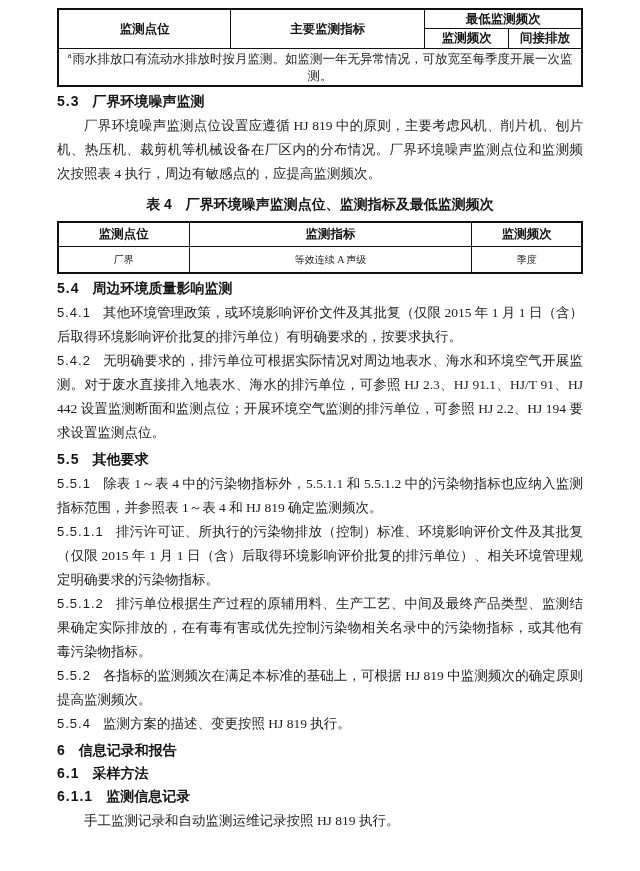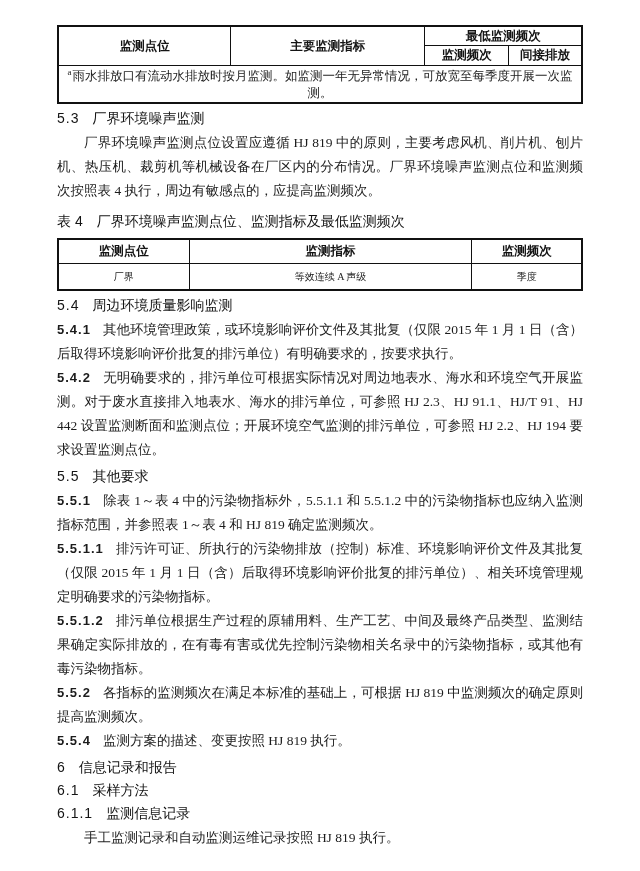--- a/index.html
+++ b/index.html
@@ -12,21 +12,21 @@
   }
   body {
     font-family: "Liberation Serif", "DejaVu Serif", serif;
     color: #1c1c1c;
     -webkit-font-smoothing: antialiased;
   }
   .page {
     box-sizing: border-box;
     width: 640px;
     height: 611px;
-    padding: 25px 57px 0 57px;
+    padding: 8px 57px 0 57px;
   }
 
   
   table {
     border-collapse: collapse;
     width: 100%;
     table-layout: fixed;
   }
   table, th, td {
     border: 1px solid #111;
@@ -58,48 +58,49 @@
     margin-right: 1px;
   }
   .tbl-four th { height: 23px; }
   .tbl-four td { height: 25px; font-size: 10px; }
 
   
   h3 {
     margin: 6px 0 4px 0;
     font-family: "Liberation Sans", "DejaVu Sans", sans-serif;
     font-size: 14px;
-    font-weight: normal;
+    font-weight: bold;
     color: #141414;
     line-height: 17px;
   }
   h3 .num { margin-right: 13px; letter-spacing: 1px; }
 
   
   p.body-text {
     margin: 0;
     font-size: 13.5px;
     line-height: 24px;
     text-align: justify;
   }
   p.indent { text-indent: 2em; }
   p.clause { text-indent: 0; }
   .clause .num {
     font-family: "Liberation Sans", "DejaVu Sans", sans-serif;
-    font-weight: bold;
+    font-weight: normal;
     font-size: 13px;
     margin-right: 12px;
     letter-spacing: 1px;
   }
 
   
   .caption {
     margin: 10px 0 8px 0;
+    text-align: center;
     font-family: "Liberation Sans", "DejaVu Sans", sans-serif;
-    font-weight: normal;
+    font-weight: bold;
     font-size: 14px;
     line-height: 17px;
     color: #141414;
   }
 </style>
 </head>
 <body>
 
 <div class="page">
 

